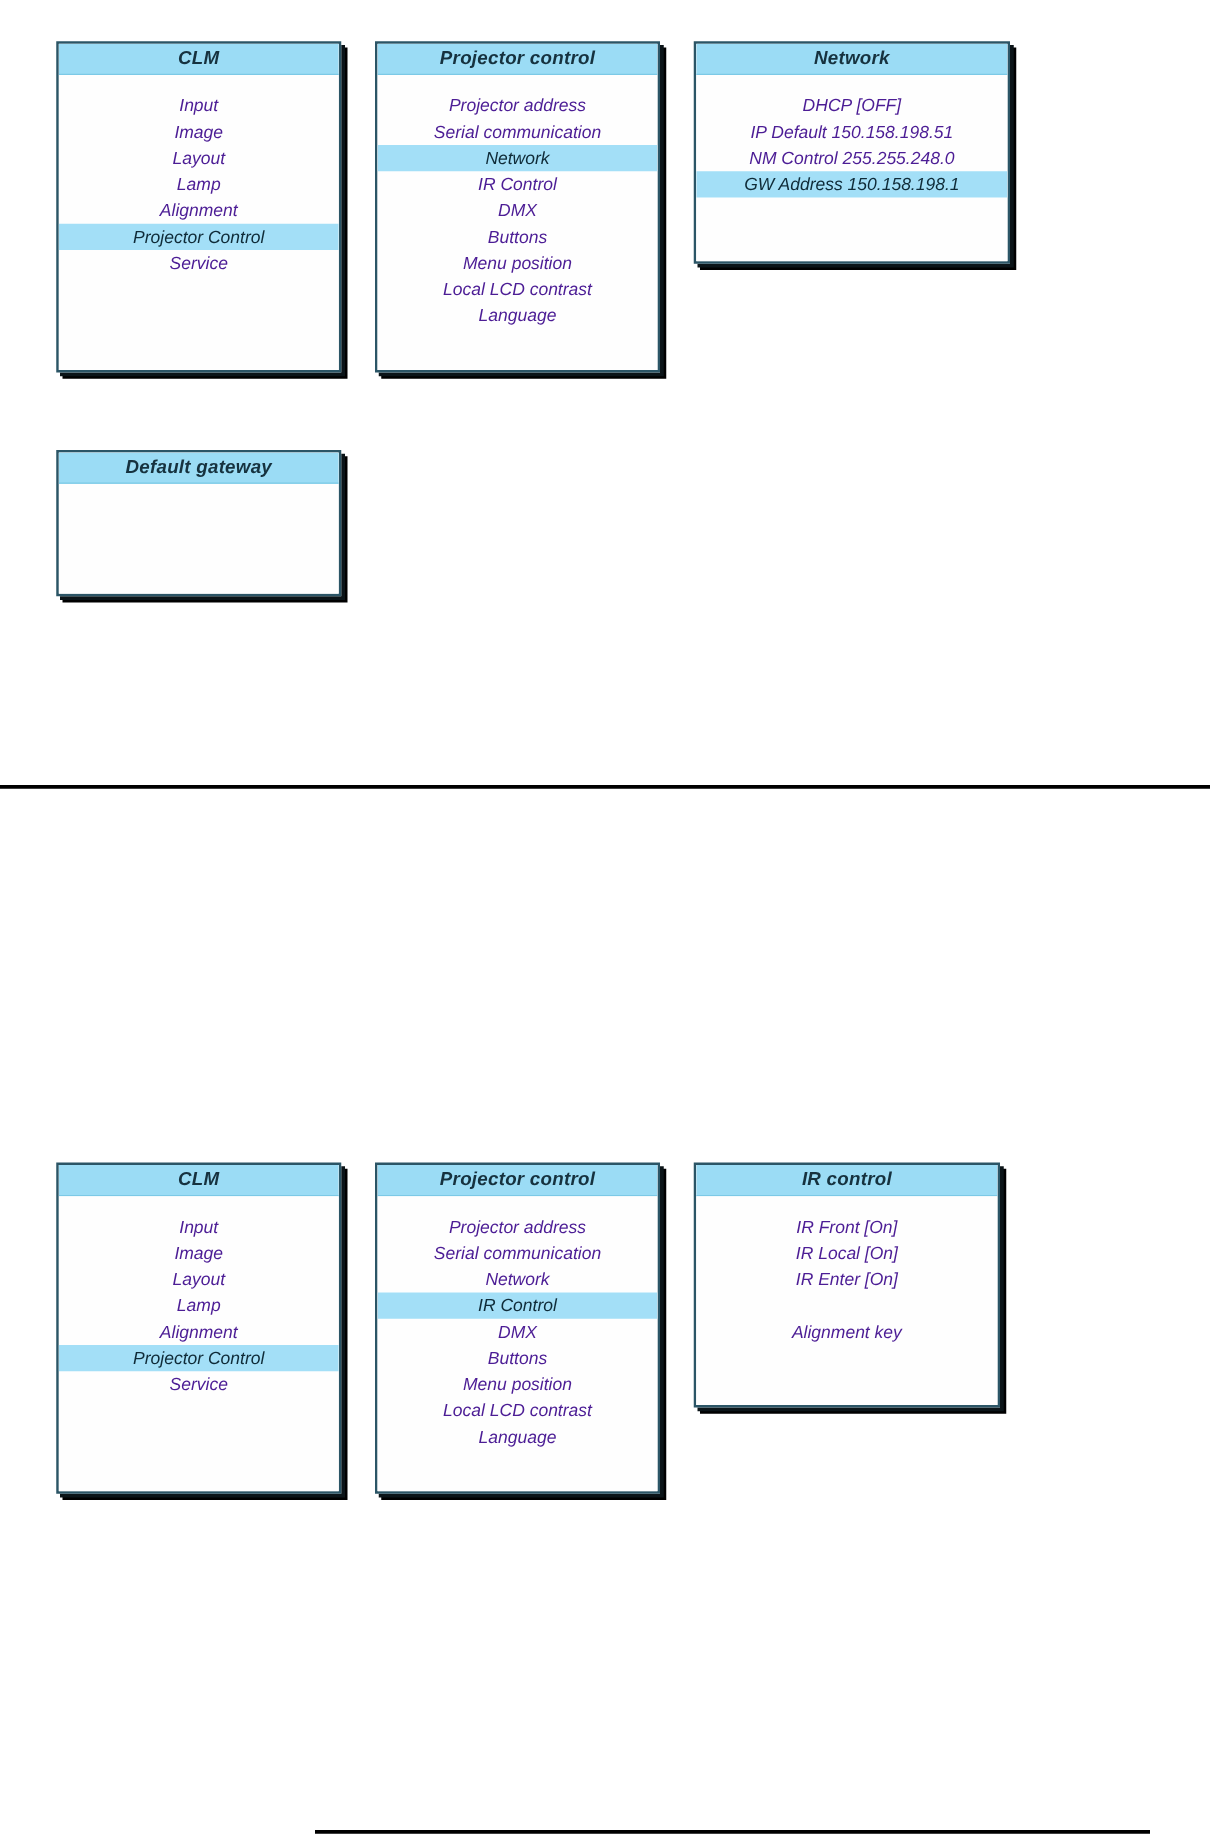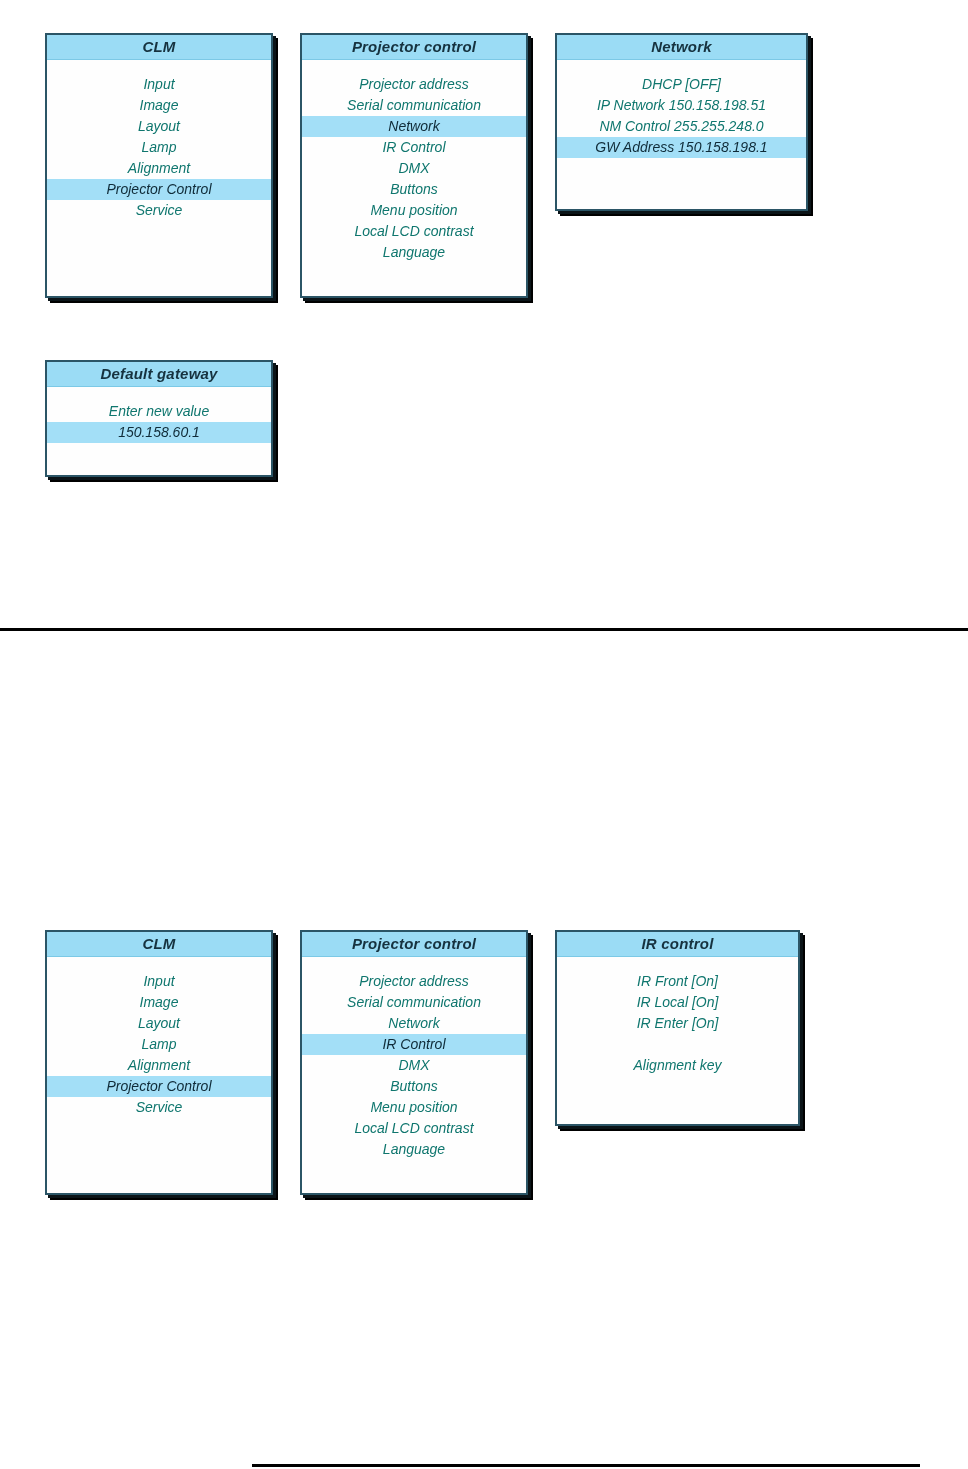--- a/index.html
+++ b/index.html
@@ -48,21 +48,21 @@
   .panel-body {
     flex: 1 1 auto;
     padding-top: 14px;
     background: #fefefe;
   }
   .row {
     height: 21px;
     line-height: 21px;
     text-align: center;
     font-size: 14px;
-    color: #0f766e;
+    color: #4c1d95;
     white-space: nowrap;
   }
   .row.sel {
     background: #a3dff7;
     color: #0f2b38;
   }
   .row.spacer {
     background: transparent;
   }
 
@@ -116,34 +116,30 @@
         <div class="row">Language</div>
       </div>
   </div>
 </div>
 
 <div class="panel" id="network-1">
   <div class="panel-inner">
     <div class="panel-title">Network</div>
     <div class="panel-body">
         <div class="row">DHCP [OFF]</div>
-        <div class="row">IP Network 150.158.198.51</div>
+        <div class="row">IP Default 150.158.198.51</div>
         <div class="row">NM Control 255.255.248.0</div>
         <div class="row sel">GW Address 150.158.198.1</div>
       </div>
   </div>
 </div>
 
 <div class="panel" id="gateway-1">
   <div class="panel-inner">
     <div class="panel-title">Default gateway</div>
-    <div class="panel-body">
-        <div class="row">Enter new value</div>
-        <div class="row sel">150.158.60.1</div>
-      </div>
   </div>
 </div>
 
 <div class="rule" id="rule-top"></div>
 <div class="rule" id="rule-bottom"></div>
 
 <div class="panel" id="clm-2">
   <div class="panel-inner">
     <div class="panel-title">CLM</div>
     <div class="panel-body">

